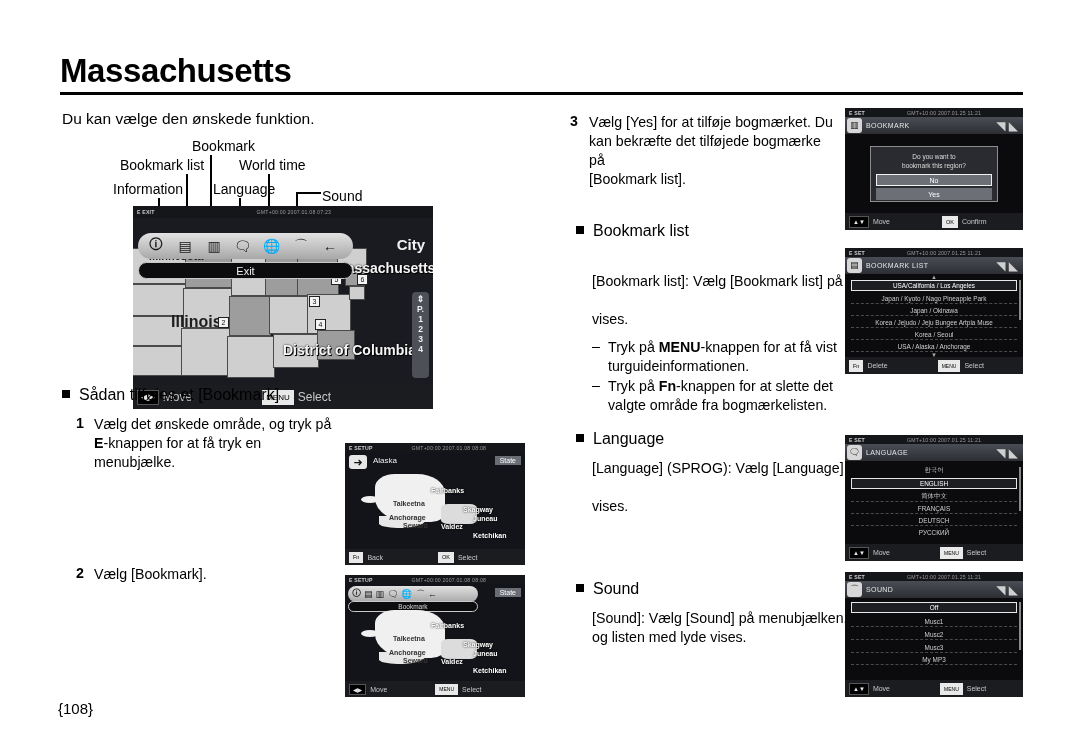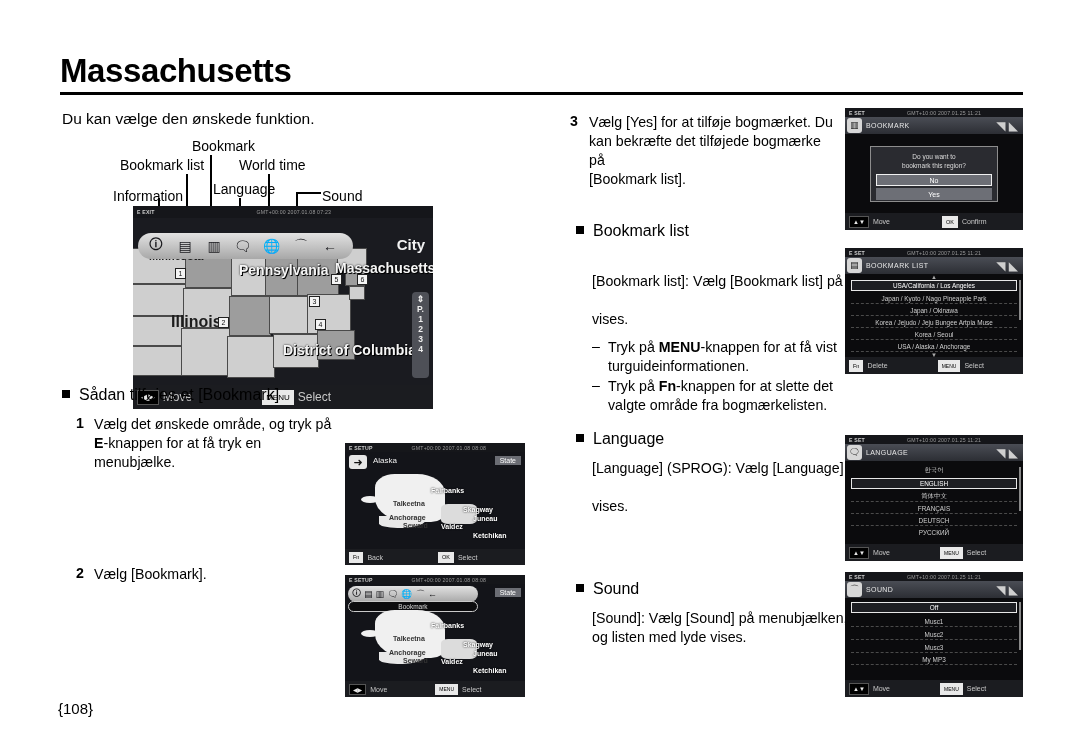--- a/index.html
+++ b/index.html
@@ -165,21 +165,21 @@
 
   <div class="callout" style="left:192px; top:138px;">Bookmark</div>
   <div class="cline" style="left:210px; top:155px; width:2px; height:57px;"></div>
 
   <div class="callout" style="left:120px; top:157px;">Bookmark list</div>
   <div class="cline" style="left:186px; top:174px; width:2px; height:38px;"></div>
 
   <div class="callout" style="left:239px; top:157px;">World time</div>
   <div class="cline" style="left:268px; top:174px; width:2px; height:38px;"></div>
 
-  <div class="callout" style="left:113px; top:188px;">Information</div>
+  <div class="callout" style="left:113px; top:181px;">Information</div>
   <div class="cline" style="left:158px; top:198px; width:2px; height:14px;"></div>
 
   <div class="callout" style="left:213px; top:181px;">Language</div>
   <div class="cline" style="left:239px; top:198px; width:2px; height:14px;"></div>
 
   <div class="callout" style="left:322px; top:188px;">Sound</div>
   <div class="cline" style="left:296px; top:192px; width:25px; height:2px;"></div>
   <div class="cline" style="left:296px; top:192px; width:2px; height:20px;"></div>
 
   <div class="lcd" id="map-lcd">
@@ -228,20 +228,21 @@
 
       <div class="mapbar">
         <div class="mi">🛈</div>
         <div class="mi">▤</div>
         <div class="mi">▥</div>
         <div class="mi">🗨</div>
         <div class="mi">🌐</div>
         <div class="mi">⌒</div>
         <div class="mi">←</div>
       </div>
+      <div class="exitpill">Exit</div>
 
       <div class="pagecol">
         <span style="font-size:9px;">⇕</span>
         <span>P.</span>
         <span>1</span>
         <span>2</span>
         <span>3</span>
         <span>4</span>
       </div>
     </div>

